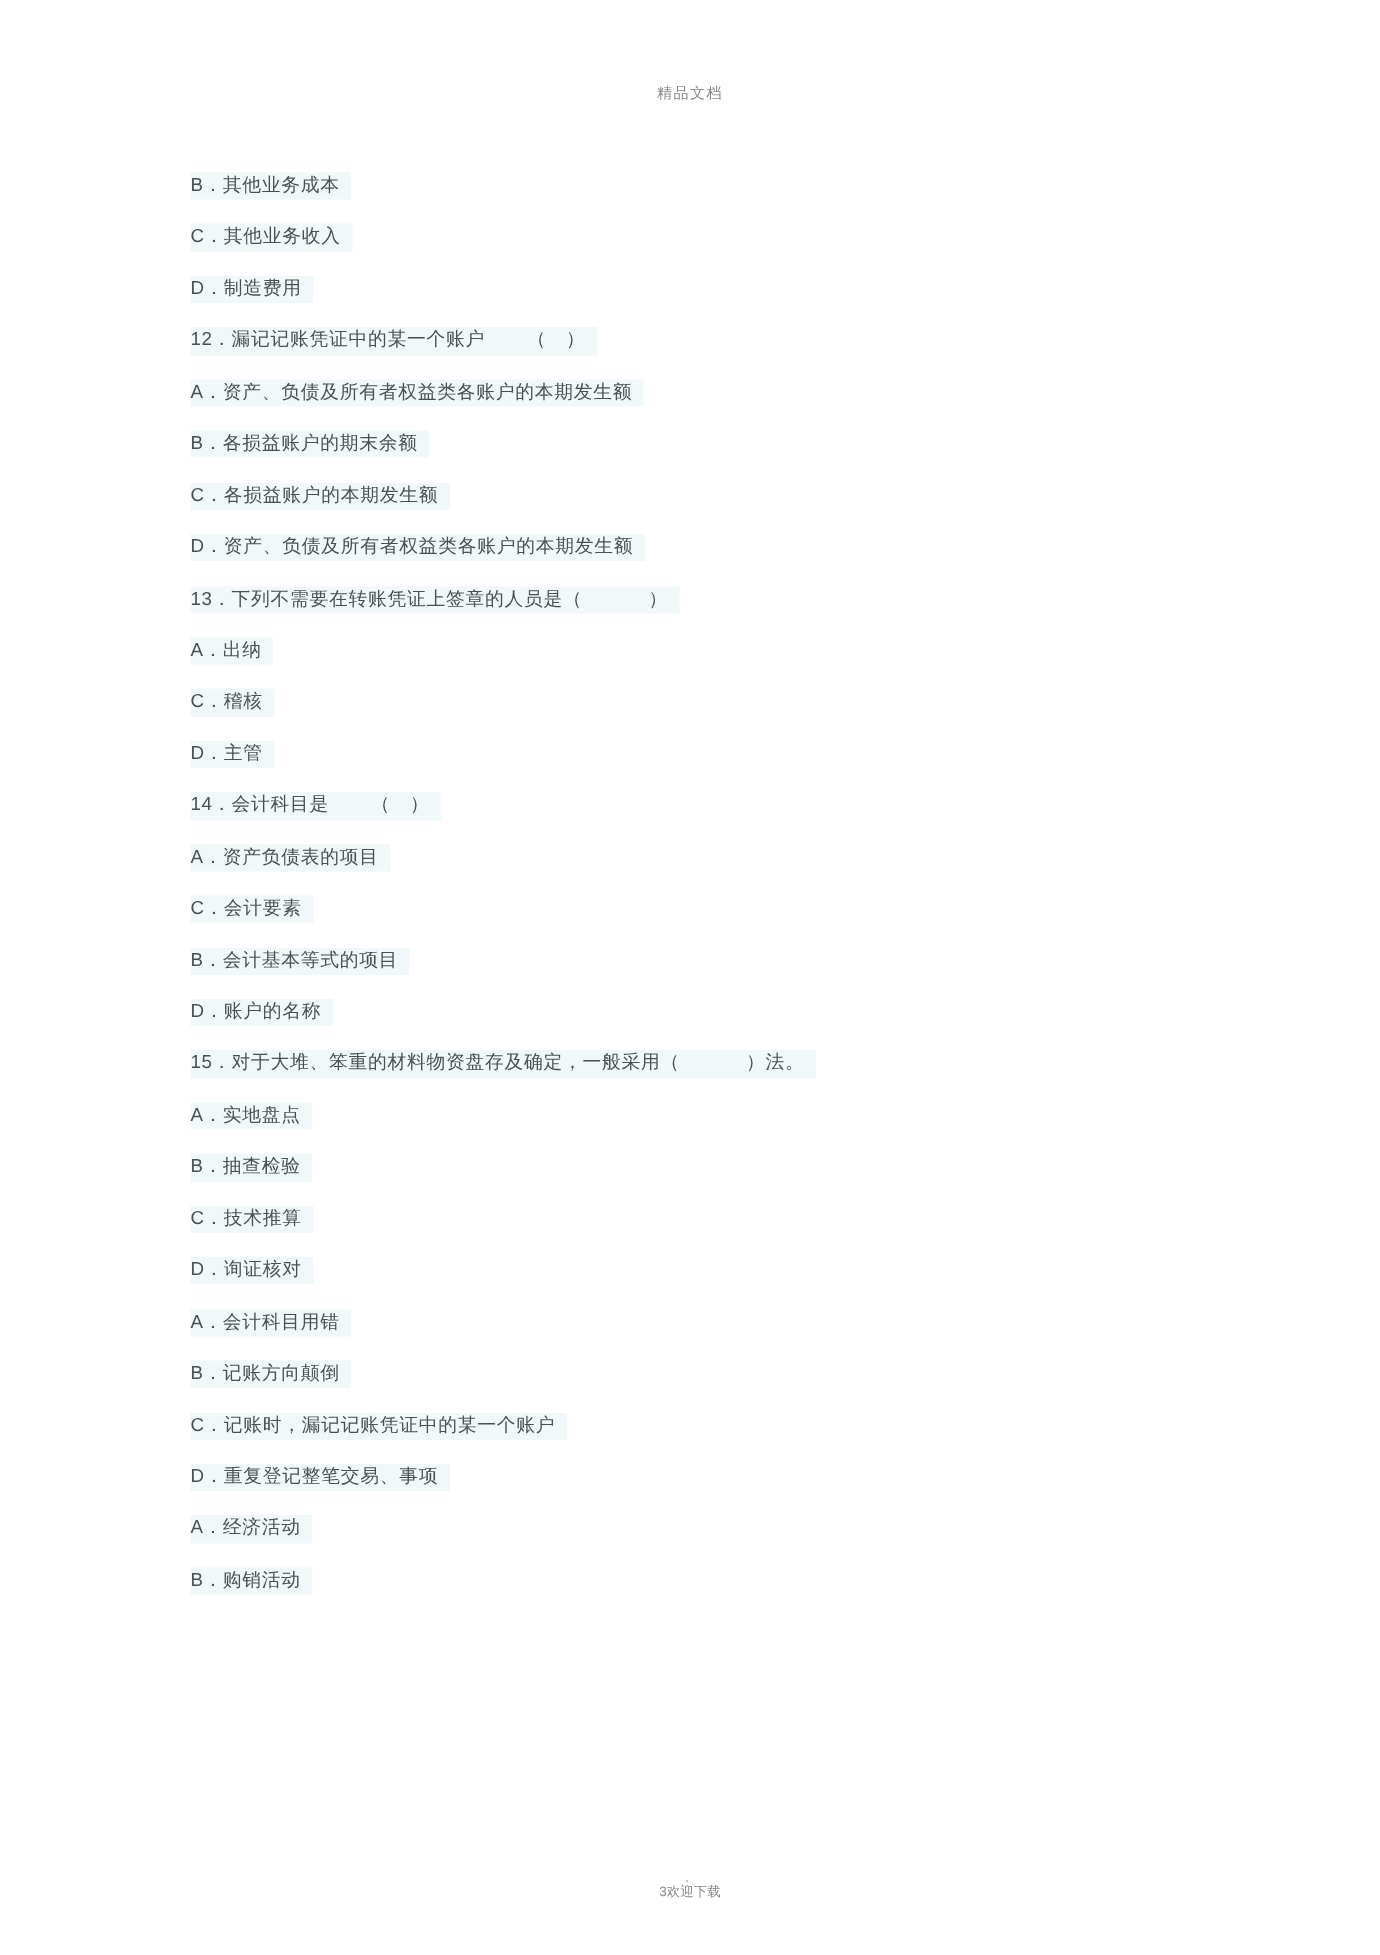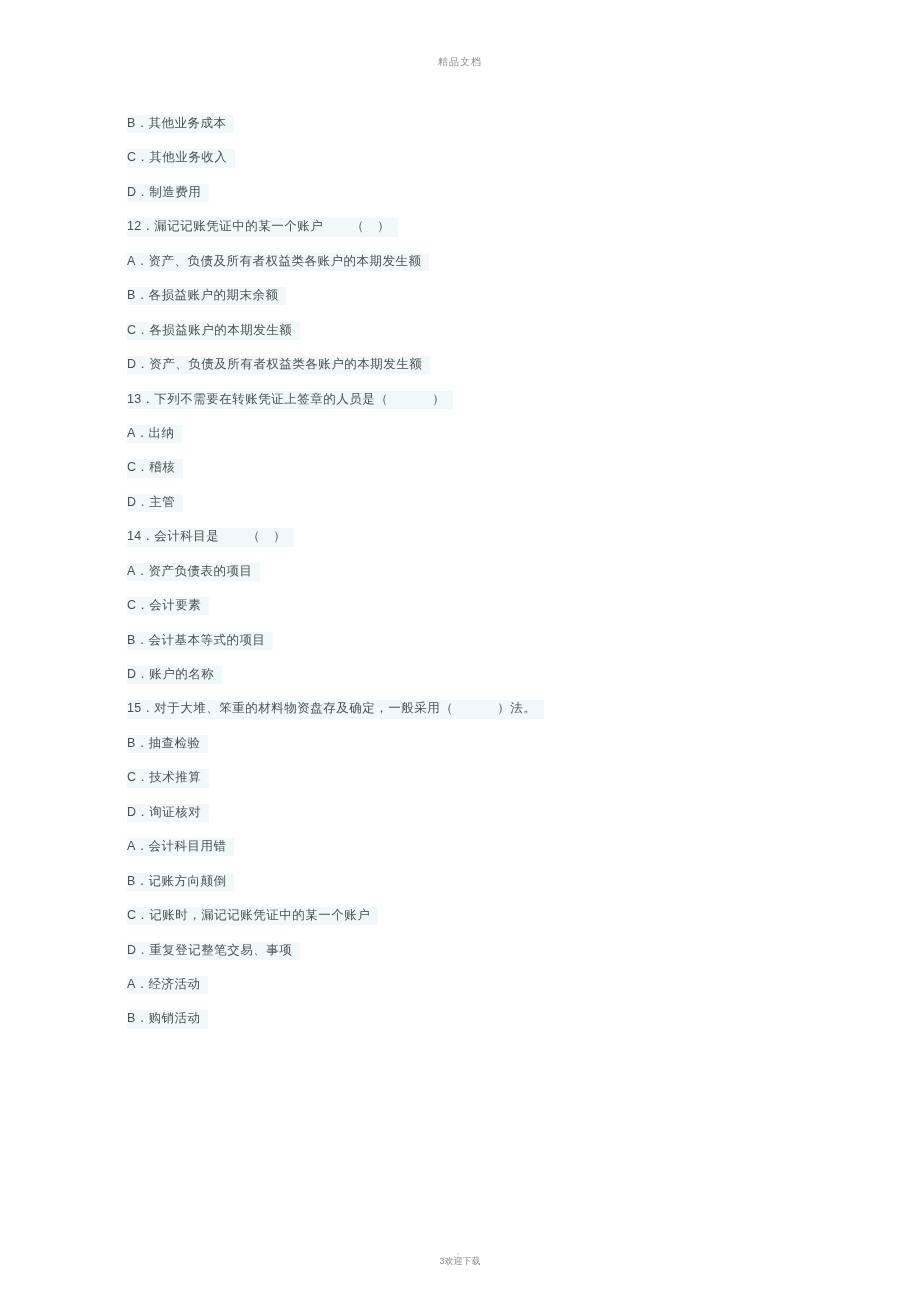--- a/index.html
+++ b/index.html
@@ -103,20 +103,21 @@
     <div class="line"><span class="text-wrap"><span class="prefix">13．</span><span class="cn">下列不需要在转账凭证上签章的人员是（</span><span class="spacer-lg"></span><span class="cn">）</span></span></div>
     <div class="line"><span class="text-wrap"><span class="prefix">A．</span><span class="cn">出纳</span></span></div>
     <div class="line"><span class="text-wrap"><span class="prefix">C．</span><span class="cn">稽核</span></span></div>
     <div class="line"><span class="text-wrap"><span class="prefix">D．</span><span class="cn">主管</span></span></div>
     <div class="line"><span class="text-wrap"><span class="prefix">14．</span><span class="cn">会计科目是</span><span class="spacer"></span><span class="cn">（　）</span></span></div>
     <div class="line"><span class="text-wrap"><span class="prefix">A．</span><span class="cn">资产负债表的项目</span></span></div>
     <div class="line"><span class="text-wrap"><span class="prefix">C．</span><span class="cn">会计要素</span></span></div>
     <div class="line"><span class="text-wrap"><span class="prefix">B．</span><span class="cn">会计基本等式的项目</span></span></div>
     <div class="line"><span class="text-wrap"><span class="prefix">D．</span><span class="cn">账户的名称</span></span></div>
     <div class="line"><span class="text-wrap"><span class="prefix">15．</span><span class="cn">对于大堆、笨重的材料物资盘存及确定，一般采用（</span><span class="spacer-lg"></span><span class="cn">）法。</span></span></div>
+    <div class="line"><span class="text-wrap"><span class="prefix">A．</span><span class="cn">实地盘点</span></span></div>
     <div class="line"><span class="text-wrap"><span class="prefix">B．</span><span class="cn">抽查检验</span></span></div>
     <div class="line"><span class="text-wrap"><span class="prefix">C．</span><span class="cn">技术推算</span></span></div>
     <div class="line"><span class="text-wrap"><span class="prefix">D．</span><span class="cn">询证核对</span></span></div>
     <div class="line"><span class="text-wrap"><span class="prefix">A．</span><span class="cn">会计科目用错</span></span></div>
     <div class="line"><span class="text-wrap"><span class="prefix">B．</span><span class="cn">记账方向颠倒</span></span></div>
     <div class="line"><span class="text-wrap"><span class="prefix">C．</span><span class="cn">记账时，漏记记账凭证中的某一个账户</span></span></div>
     <div class="line"><span class="text-wrap"><span class="prefix">D．</span><span class="cn">重复登记整笔交易、事项</span></span></div>
     <div class="line"><span class="text-wrap"><span class="prefix">A．</span><span class="cn">经济活动</span></span></div>
     <div class="line"><span class="text-wrap"><span class="prefix">B．</span><span class="cn">购销活动</span></span></div>
   </div>

